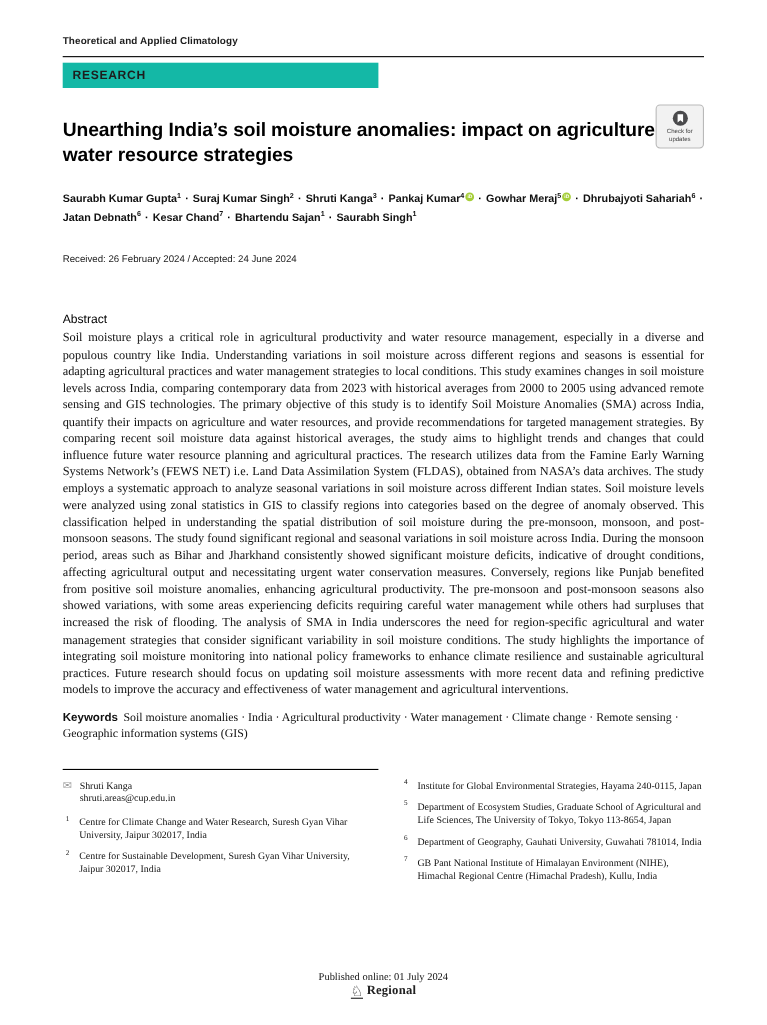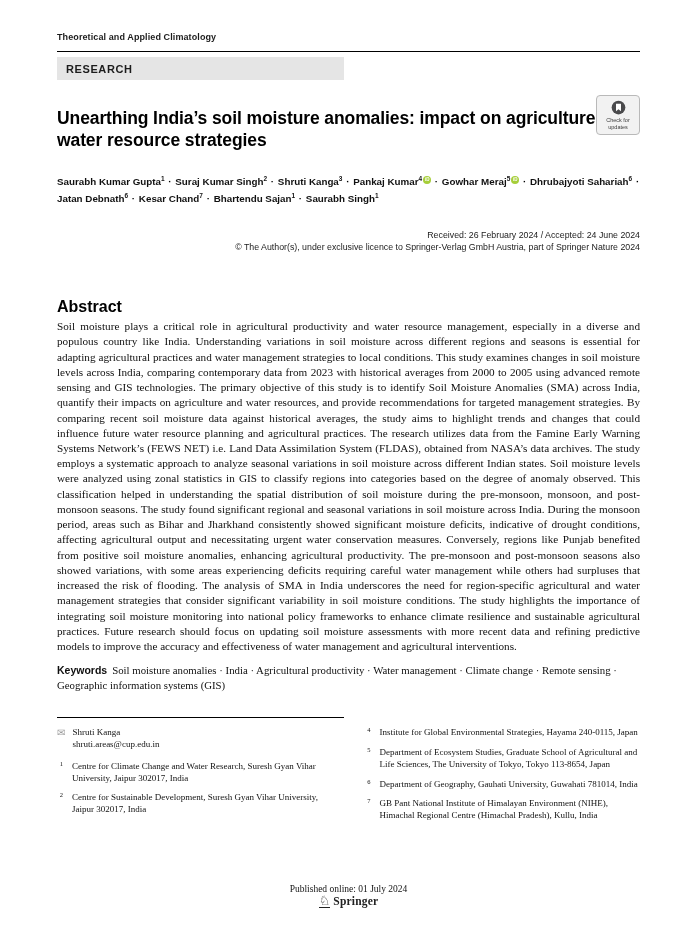--- a/index.html
+++ b/index.html
@@ -14,21 +14,21 @@
     overflow: hidden;
   }
   
   .journal-line { font-size: 9px; font-weight: bold; color: #1c1c1c; letter-spacing: 0.1px; }
   .doi-line { display: block; font-size: 9px; color: #1c1c1c; text-decoration: none; margin-top: 2px; font-weight: bold;}
   .top-rule { border: 0; border-top: 1.6px solid #000; margin-top: 9px; }
   .research-banner {
     display: inline-block;
     margin-top: 5px;
     width: 287px;
-    background: #e5e5e5;
+    background: #14b8a6;
     color: #1d1d1d;
     font-size: 11px; font-weight: bold; letter-spacing: 0.6px;
     padding: 6px 9px 5px 9px;
   }
   
   .cfu-badge {
     position: absolute; top: 95px; right: 57px;
     width: 44px; height: 40px;
     background: #f2f2f2;
     border: 1px solid #b9b9b9;
@@ -47,24 +47,24 @@
   .authors { margin-top: 21px; font-size: 9.8px; font-weight: bold; line-height: 1.75; max-width: 585px; }
   .authors sup { font-size: 6.5px; font-weight: bold; }
   .author-sep { color: #000; padding: 0 1px; }
   .orcid-icon {
     display: inline-block; width: 8px; height: 8px; border-radius: 50%;
     background: #a6ce39; color: #fff; font-size: 4.5px; font-weight: bold;
     text-align: center; line-height: 8px; vertical-align: super; margin-left: 1px;
     cursor: pointer;
   }
   
-  .dates-block { margin-top: 21px; font-size: 8.8px; line-height: 1.45; color: #1b1b1b; text-align: right; }
+  .dates-block { margin-top: 21px; font-size: 8.8px; line-height: 1.45; color: #1b1b1b; }
   
   .abstract { margin-top: 24px; max-width: 585px; }
-  .abstract h2 { font-size: 16px; font-weight: bold; font-family: "Liberation Sans", sans-serif; color: #000; margin-top: 44px; }
+  .abstract h2 { font-size: 11px; font-weight: normal; font-family: "Liberation Sans", sans-serif; color: #000; margin-top: 44px; }
   .abstract p {
     margin-top: 3px;
     font-family: "Liberation Serif", serif;
     font-size: 11.2px; line-height: 1.36;
     text-align: justify; hyphens: auto; color: #0f0f0f;
   }
   
   .keywords {
     margin-top: 9px; max-width: 585px;
     font-family: "Liberation Serif", serif; font-size: 10.8px; line-height: 1.4; color: #0f0f0f;
@@ -113,21 +113,20 @@
       <span>Check for</span><br><span>updates</span>
     </span>
   </div>
 
   <h1 class="title">Unearthing India’s soil moisture anomalies: impact on agriculture and water resource strategies</h1>
 
   <div class="authors" id="authors"><span>Saurabh Kumar Gupta<sup>1</sup></span><span class="author-sep"> · </span><span>Suraj Kumar Singh<sup>2</sup></span><span class="author-sep"> · </span><span>Shruti Kanga<sup>3</sup></span><span class="author-sep"> · </span><span>Pankaj Kumar<sup>4</sup></span><span class="orcid-icon">iD</span><span class="author-sep"> · </span><span>Gowhar Meraj<sup>5</sup></span><span class="orcid-icon">iD</span><span class="author-sep"> · </span><span>Dhrubajyoti Sahariah<sup>6</sup></span><span class="author-sep"> · </span><span>Jatan Debnath<sup>6</sup></span><span class="author-sep"> · </span><span>Kesar Chand<sup>7</sup></span><span class="author-sep"> · </span><span>Bhartendu Sajan<sup>1</sup></span><span class="author-sep"> · </span><span>Saurabh Singh<sup>1</sup></span></div>
 
   <div class="dates-block">
     <div>Received: 26 February 2024 / Accepted: 24 June 2024</div>
-    <div>© The Author(s), under exclusive licence to Springer-Verlag GmbH Austria, part of Springer Nature 2024</div>
   </div>
 
   <section class="abstract">
     <h2>Abstract</h2>
     <p>Soil moisture plays a critical role in agricultural productivity and water resource management, especially in a diverse and populous country like India. Understanding variations in soil moisture across different regions and seasons is essential for adapting agricultural practices and water management strategies to local conditions. This study examines changes in soil moisture levels across India, comparing contemporary data from 2023 with historical averages from 2000 to 2005 using advanced remote sensing and GIS technologies. The primary objective of this study is to identify Soil Moisture Anomalies (SMA) across India, quantify their impacts on agriculture and water resources, and provide recommendations for targeted management strategies. By comparing recent soil moisture data against historical averages, the study aims to highlight trends and changes that could influence future water resource planning and agricultural practices. The research utilizes data from the Famine Early Warning Systems Network’s (FEWS NET) i.e. Land Data Assimilation System (FLDAS), obtained from NASA’s data archives. The study employs a systematic approach to analyze seasonal variations in soil moisture across different Indian states. Soil moisture levels were analyzed using zonal statistics in GIS to classify regions into categories based on the degree of anomaly observed. This classification helped in understanding the spatial distribution of soil moisture during the pre-monsoon, monsoon, and post-monsoon seasons. The study found significant regional and seasonal variations in soil moisture across India. During the monsoon period, areas such as Bihar and Jharkhand consistently showed significant moisture deficits, indicative of drought conditions, affecting agricultural output and necessitating urgent water conservation measures. Conversely, regions like Punjab benefited from positive soil moisture anomalies, enhancing agricultural productivity. The pre-monsoon and post-monsoon seasons also showed variations, with some areas experiencing deficits requiring careful water management while others had surpluses that increased the risk of flooding. The analysis of SMA in India underscores the need for region-specific agricultural and water management strategies that consider significant variability in soil moisture conditions. The study highlights the importance of integrating soil moisture monitoring into national policy frameworks to enhance climate resilience and sustainable agricultural practices. Future research should focus on updating soil moisture assessments with more recent data and refining predictive models to improve the accuracy and effectiveness of water management and agricultural interventions.</p>
   </section>
 
   <p class="keywords">
     <span class="kw-label">Keywords</span><span id="kw-text">Soil moisture anomalies · India · Agricultural productivity · Water management · Climate change · Remote sensing · Geographic information systems (GIS)</span>
   </p>
@@ -170,17 +169,17 @@
             <span class="fn-text">GB Pant National Institute of Himalayan Environment (NIHE), Himachal Regional Centre (Himachal Pradesh), Kullu, India</span>
           </div>
         </div>
     </div>
   </div>
 
   <div class="page-footer">
     <span class="published">Published online: 01 July 2024</span>
     <span class="springer-logo">
       <span class="knight-icon">♘</span>
-      <span class="springer-word">Springer</span>
+      <span class="springer-word">Regional</span>
     </span>
   </div>
 
 </div>
 
 </body></html>

